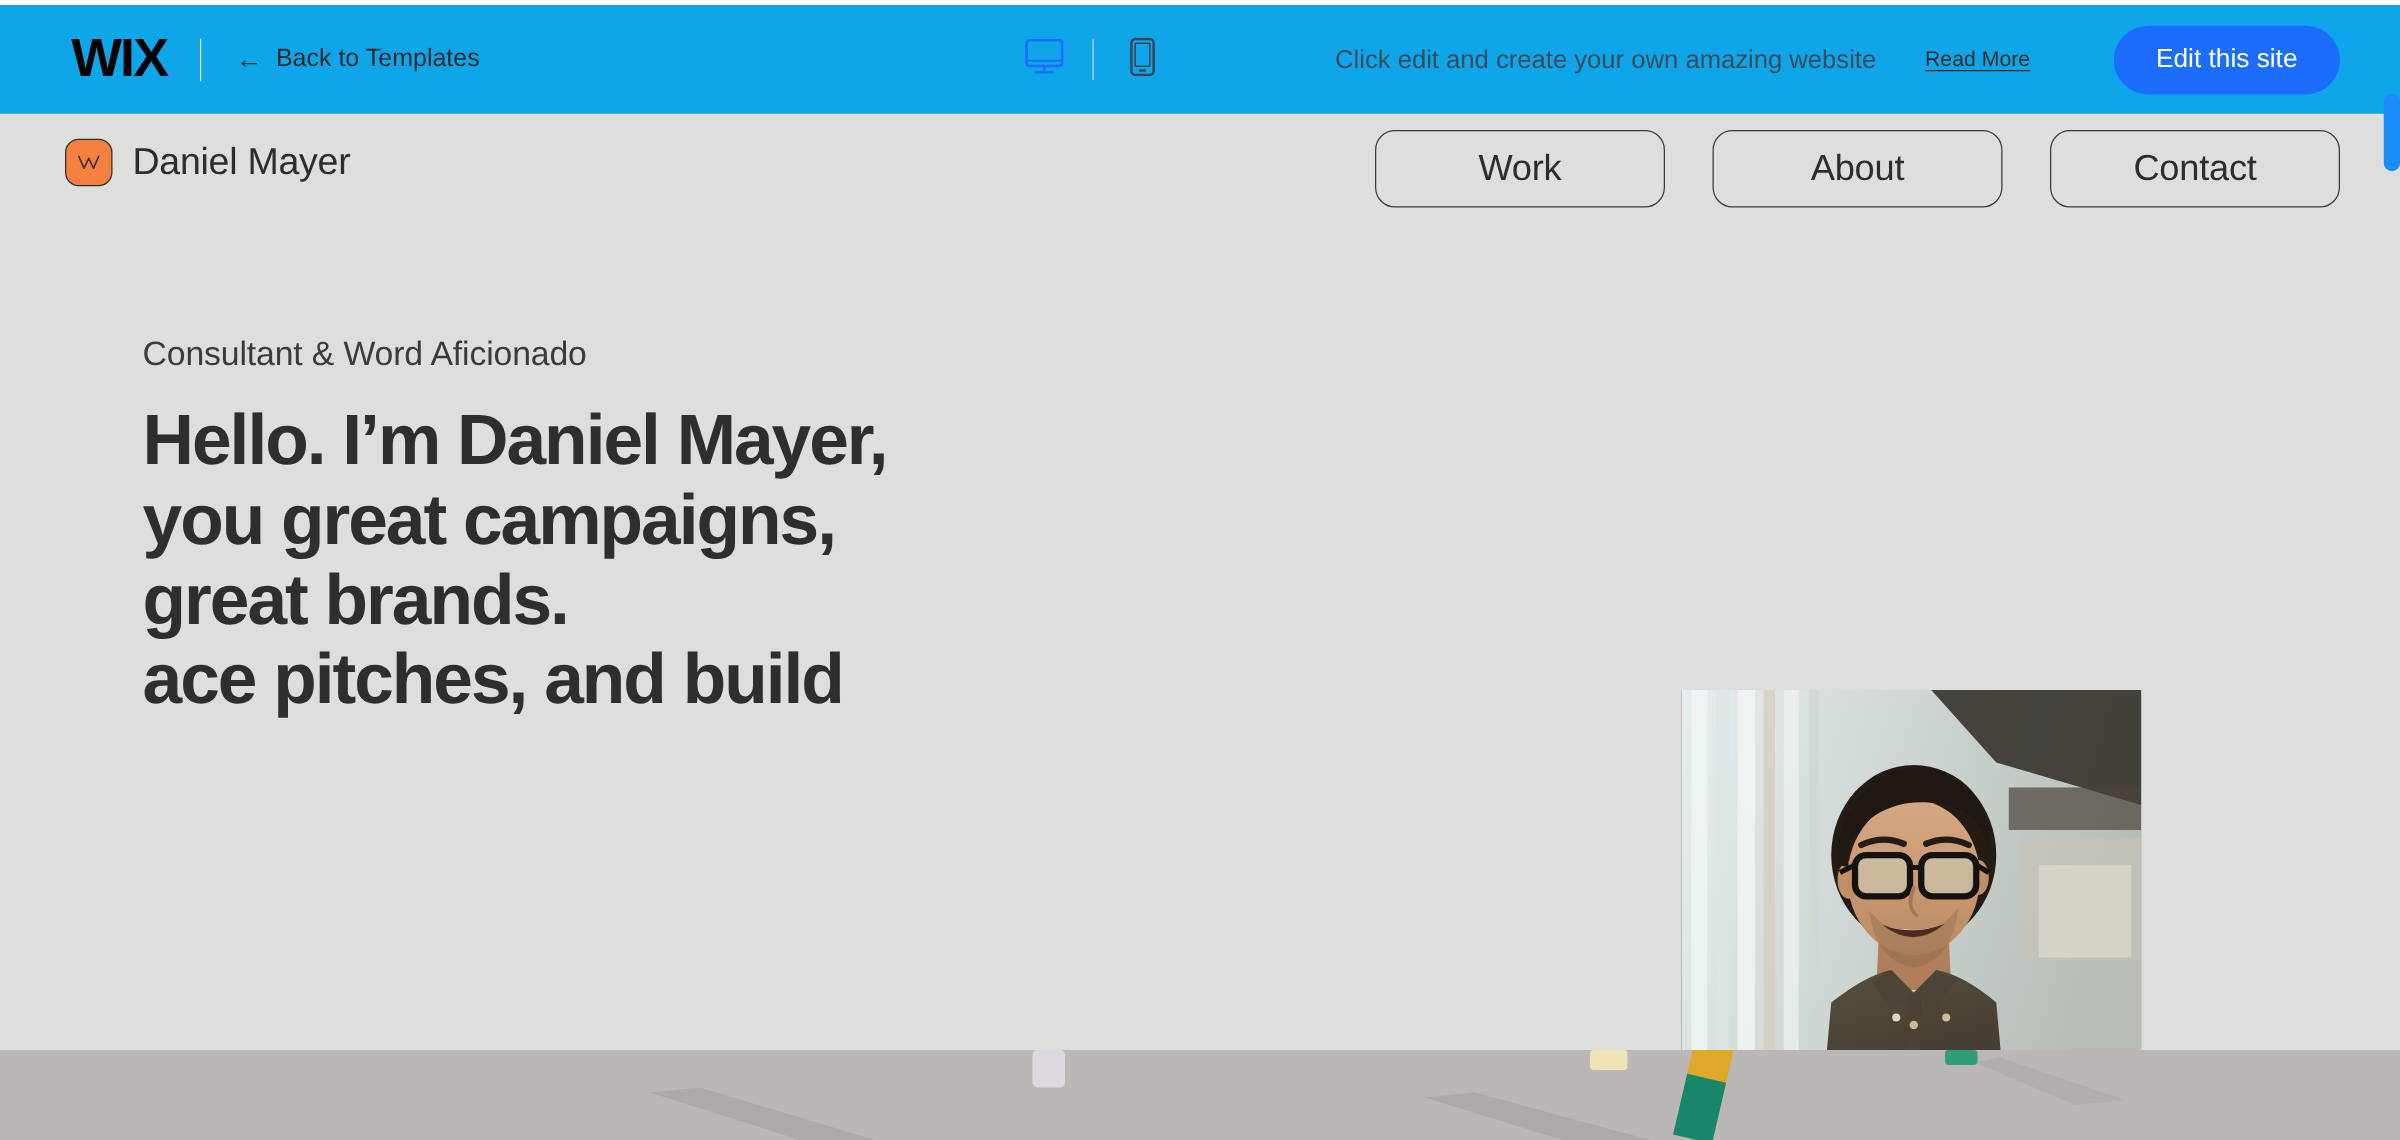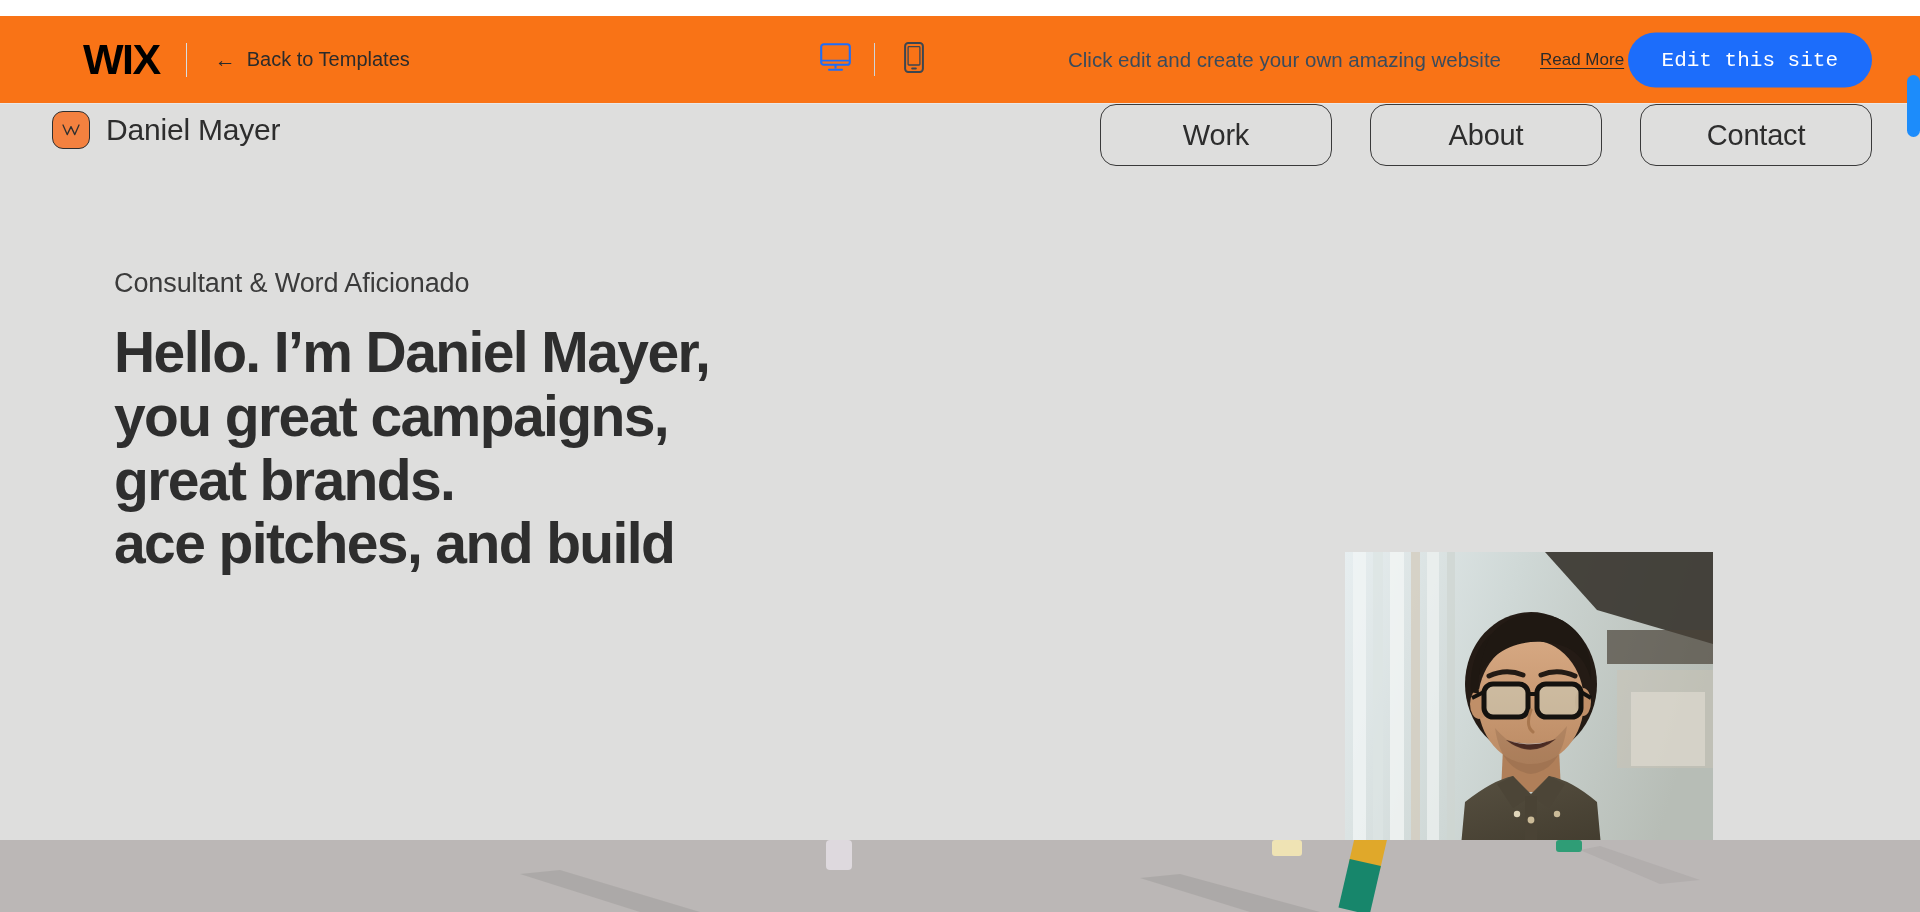--- a/index.html
+++ b/index.html
@@ -8,29 +8,28 @@
     width: 1920px;
     height: 912px;
     overflow: hidden;
     font-family: "Liberation Sans", sans-serif;
     background: #ffffff;
   }
 
   
   .wix-bar {
     position: absolute;
-    top: 16px; left: 0;
+    top: 4px; left: 0;
     width: 1920px;
     height: 88px;
-    background: #f97316;
+    background: #0ea5e9;
     border-bottom: 1px solid #e8e8e8;
     display: flex;
     align-items: center;
     z-index: 50;
-    padding-left: 26px;
   }
 
   .wix-logo {
     margin-left: 57px;
     font-size: 43px;
     font-weight: 700;
     letter-spacing: -1.5px;
     color: #000000;
     line-height: 1;
     user-select: none;
@@ -119,21 +118,21 @@
     border-radius: 28px;
     background: #1c6dfb;
     color: #ffffff;
     font-size: 21px;
     border: none;
     cursor: pointer;
     display: flex;
     align-items: center;
     justify-content: center;
     white-space: nowrap;
-    font-family: Liberation Mono, monospace;
+    font-family: Liberation Sans, sans-serif;
   }
 
   
   .site {
     position: absolute;
     top: 88px; left: 0;
     width: 1920px;
     height: 824px;
     background: #dededd;
     overflow: hidden;

